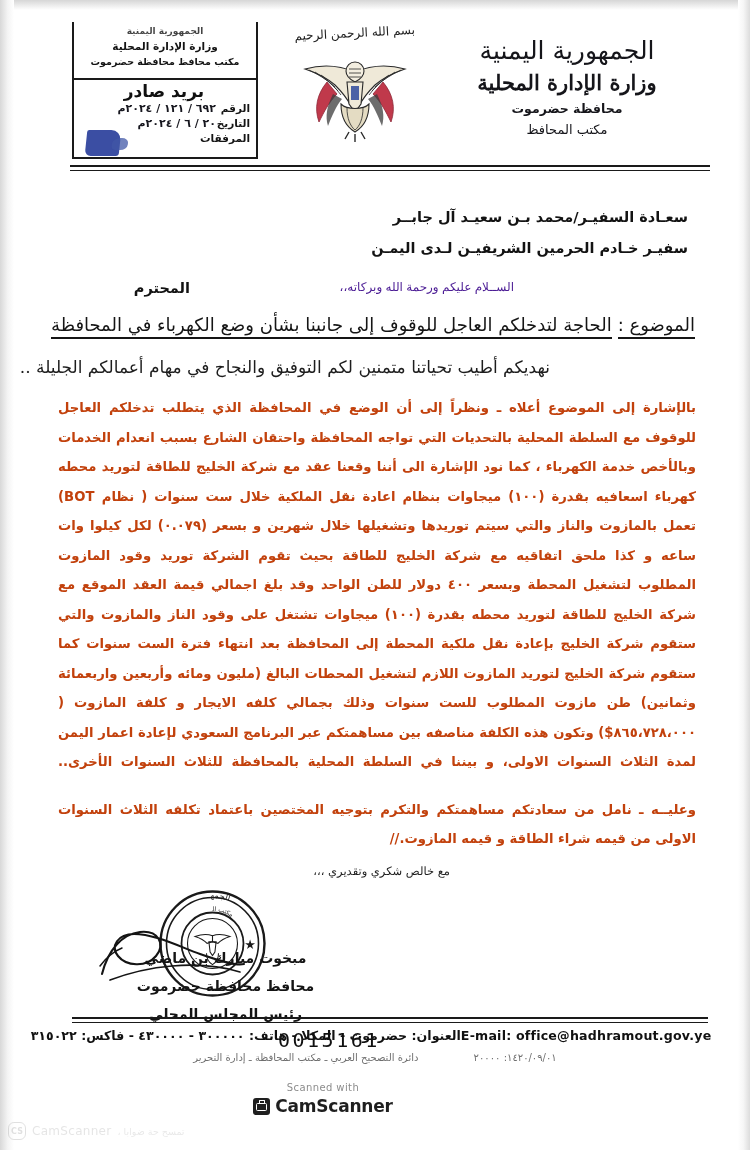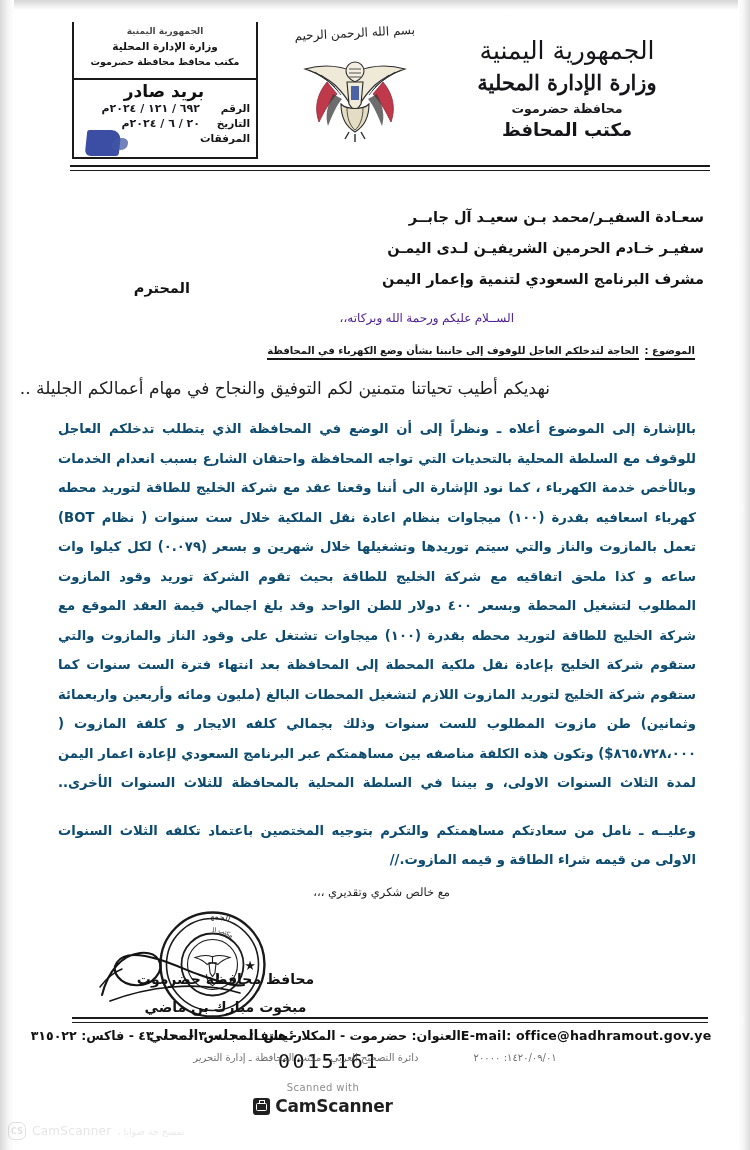--- a/index.html
+++ b/index.html
@@ -103,21 +103,21 @@
     font-size: 10.5px;
     font-weight: bold;
     color: #141414;
     line-height: 14px;
     white-space: nowrap;
   }
   .reg-label { min-width: 34px; }
   .reg-val {
     font-size: 11px;
     letter-spacing: .5px;
-    margin-right: 16px;
+    margin-right: 0;
     color: #17171f;
   }
   .blue-ink {
     position: absolute;
     left: 12px;
     bottom: 2px;
     width: 34px;
     height: 26px;
     background: #2b3f9c;
     border-radius: 2px 10px 3px 6px;
@@ -178,22 +178,22 @@
     white-space: nowrap;
   }
   .m-line-3 {
     font-size: 12.5px;
     font-weight: bold;
     letter-spacing: 2.5px;
     line-height: 22px;
     white-space: nowrap;
   }
   .m-line-4 {
-    font-size: 18px;
-    font-weight: bold;
+    font-size: 13px;
+    font-weight: normal;
     letter-spacing: .5px;
     line-height: 19px;
     white-space: nowrap;
   }
 
   
   .hdr-rule-a {
     position: absolute; left: 70px; top: 165px;
     width: 640px; height: 2px; background: #1a1a1a;
   }
@@ -203,21 +203,21 @@
   }
 
   
   .body-zone {
     position: absolute;
     left: 0; top: 180px;
     width: 750px;
     color: #121212;
   }
   .addressee {
-    margin: 22px 46px 0 0;
+    margin: 22px 62px 0 0;
     text-align: right;
     font-size: 14.5px;
     font-weight: bold;
     line-height: 31px;
     letter-spacing: .6px;
     color: #131313;
   }
   .addressee div { white-space: nowrap; }
   .respect {
     position: absolute;
@@ -232,22 +232,22 @@
     margin: 16px 236px 0 0;
     text-align: right;
     font-size: 12px;
     font-family: Liberation Sans, sans-serif;
     letter-spacing: .3px;
     color: #4c1d95;
   }
   .subject {
     margin: 20px 55px 0 70px;
     text-align: right;
-    font-size: 10px;
-    font-weight: bold;
+    font-size: 18px;
+    font-weight: normal;
     color: #151515;
     white-space: nowrap;
   }
   .subject u {
     text-decoration: none;
     border-bottom: 2px solid #151515;
     padding-bottom: 2px;
   }
   .subject .lbl {
     border-bottom: 2px solid #151515;
@@ -262,21 +262,21 @@
     color: #1d1d1d;
     letter-spacing: .2px;
   }
   .para {
     margin: 16px 54px 0 58px;
     text-align: justify;
     text-align-last: justify;
     font-size: 13.2px;
     font-weight: bold;
     line-height: 29.5px;
-    color: #0c4a6e;
+    color: #c2410c;
     letter-spacing: .15px;
     direction: rtl;
   }
   .para.tail { text-align-last: right; }
   .para2 {
     margin-top: 18px;
   }
   .regards {
     margin: 10px 300px 0 0;
     font-size: 11.5px;
@@ -530,21 +530,20 @@
 
     <div class="hdr-rule-a"></div>
     <div class="hdr-rule-b"></div>
   </div>
 
   <div class="body-zone">
 
     <div class="addressee">
       <div>سعـادة السفيـر/محمد بـن سعيـد آل جابــر</div>
       <div>سفيـر خـادم الحرمين الشريفيـن لـدى اليمـن</div>
-      <div>مشرف البرنامج السعودي لتنمية وإعمار اليمن</div>
     </div>
     <div class="respect">المحترم</div>
 
     <div class="greeting">الســلام عليكم ورحمة الله وبركاته،،</div>
 
     <div class="subject">
       <span class="lbl">الموضوع :</span><u>الحاجة لتدخلكم العاجل للوقوف إلى جانبنا بشأن وضع الكهرباء في المحافظة</u>
     </div>
 
     <div class="compliment">نهديكم أطيب تحياتنا متمنين لكم التوفيق والنجاح في مهام أعمالكم الجليلة ..</div>
@@ -587,22 +586,22 @@
 
       <span>
       <svg class="scribble" viewBox="0 0 150 80" aria-hidden="true">
         <path d="M6 58 C12 34 26 18 44 16 C62 14 70 28 60 40 C50 52 30 50 22 40 C14 30 22 18 38 18 C58 18 82 30 104 38 C124 45 140 50 148 48" fill="none" stroke="#141414" stroke-width="2.1" stroke-linecap="round"></path>
         <path d="M14 64 C30 58 52 52 76 50 C100 48 124 50 144 56" fill="none" stroke="#141414" stroke-width="1.7" stroke-linecap="round"></path>
         <path d="M4 50 C10 42 16 36 26 32" fill="none" stroke="#141414" stroke-width="1.5" stroke-linecap="round"></path>
       </svg>
       </span>
 
       <div class="sign-names">
+        <div>مبخوت مبارك بن ماضي</div>
         <div>محافظ محافظة حضرموت</div>
-        <div>مبخوت مبارك بن ماضي</div>
         <div>رئيس المجلس المحلي</div>
       </div>
 
       <div class="doc-number">0015161</div>
     </div>
   </div>
 
   <div class="ftr-rule-a"></div>
   <div class="ftr-rule-b"></div>
 

